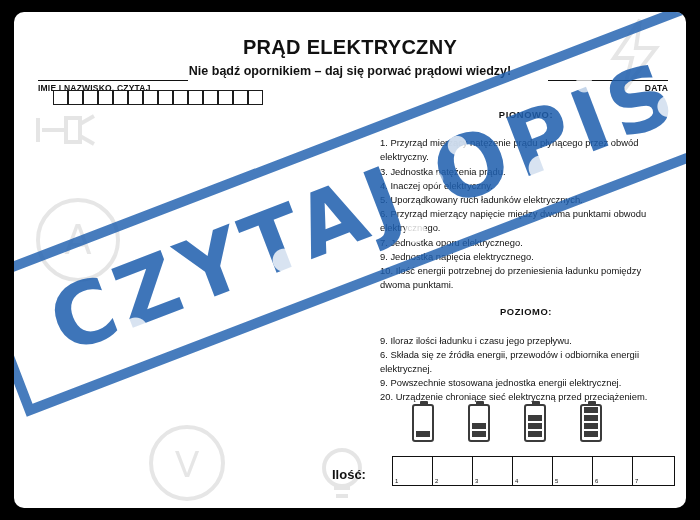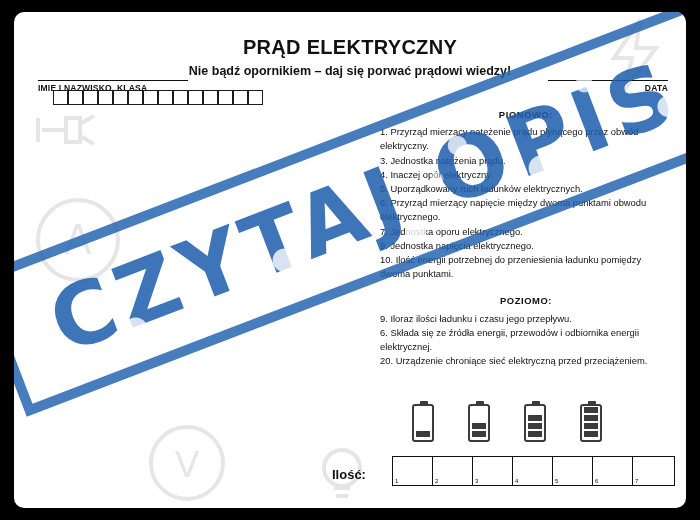--- a/index.html
+++ b/index.html
@@ -56,21 +56,21 @@
     border:1px solid #1b1b1b;
     box-sizing:border-box;background:#fff;
   }
 
   
   .clues{
     position:absolute;left:366px;top:96px;width:292px;
     font-size:9.4px;line-height:14.2px;color:#111;
   }
   .clues .head{
-    text-align:center;font-weight:bold;letter-spacing:.6px;margin-bottom:3px;
+    text-align:center;font-weight:bold;letter-spacing:.6px;margin-bottom:14px;
   }
   .clues .head.second{margin-top:13px;}
   .clues p{margin:0 0 0 0;}
 
   
   .batts{position:absolute;left:398px;top:392px;width:230px;height:44px;}
   .batt{
     position:absolute;width:22px;height:38px;border:2px solid #3b3b3b;
     border-radius:3px;box-sizing:border-box;background:#fff;
   }
@@ -172,21 +172,21 @@
         <circle cx="28" cy="24" r="18" stroke="#111" stroke-width="4" fill="none"></circle>
         <path d="M20 44 L36 44 M22 52 L34 52" stroke="#111" stroke-width="4" fill="none"></path>
       </svg>
     </div>
 
     <div class="title">PRĄD ELEKTRYCZNY</div>
     <div class="subtitle">Nie bądź opornikiem – daj się porwać prądowi wiedzy!</div>
 
     <div class="hdr-name">
       <div class="rule"></div>
-      <div>IMIĘ I NAZWISKO, KLASA</div>
+      <div>IMIĘ I NAZWISKO, CZYTAJ</div>
     </div>
     <div class="hdr-date">
       <div class="rule"></div>
       <div>DATA</div>
     </div>
 
     <div id="grid">
         <div class="cell" style="left: 150px;"></div>
         <div class="cell" style="left: 150px;"></div>
         <div class="cell" style="left: 75px;"></div>
@@ -307,20 +307,21 @@
           <p>5. Uporządkowany ruch ładunków elektrycznych.</p>
           <p>6. Przyrząd mierzący napięcie między dwoma punktami obwodu elektrycznego.</p>
           <p>7. Jednostka oporu elektrycznego.</p>
           <p>9. Jednostka napięcia elektrycznego.</p>
           <p>10. Ilość energii potrzebnej do przeniesienia ładunku pomiędzy dwoma punktami.</p>
         </div>
       <div class="head second">POZIOMO:</div>
       <div id="across-list">
           <p>9. Iloraz ilości ładunku i czasu jego przepływu.</p>
           <p>6. Składa się ze źródła energii, przewodów i odbiornika energii elektrycznej.</p>
+          <p>9. Powszechnie stosowana jednostka energii elektrycznej.</p>
           <p>20. Urządzenie chroniące sieć elektryczną przed przeciążeniem.</p>
         </div>
     </div>
 
     <div class="batts">
         <div class="batt" style="left: 0px;">
           <i style="height: 6px; bottom: 3px;"></i>
         </div>
         <div class="batt" style="left: 56px;">
           <i style="height: 6px; bottom: 3px;"></i>

